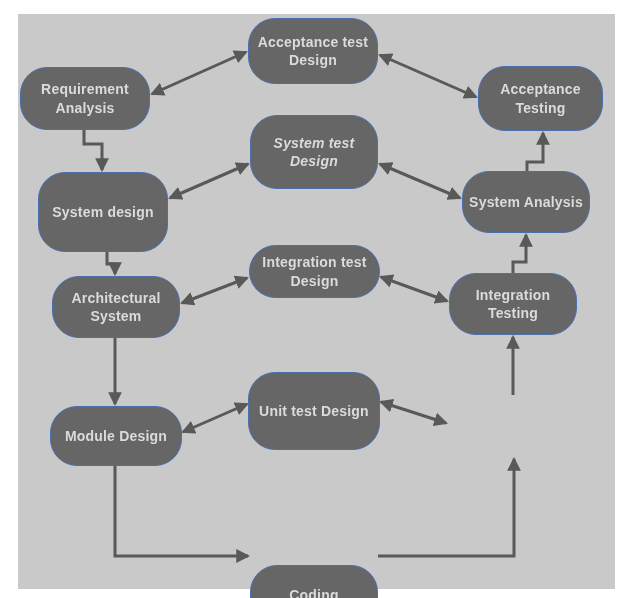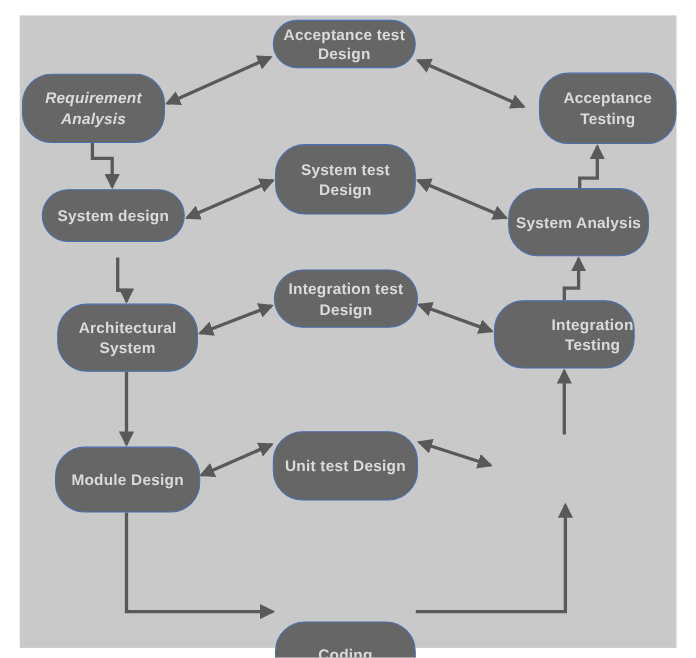--- a/index.html
+++ b/index.html
@@ -71,57 +71,57 @@
         <path class="edge" d="M115,338 L115,404" marker-end="url(#arrowhead)"></path>
         <path class="edge" d="M115,466 L115,556 L248,556" marker-end="url(#arrowhead)"></path>
         <path class="edge" d="M378,556 L514,556 L514,459" marker-end="url(#arrowhead)"></path>
         <path class="edge" d="M513,395 L513,337" marker-end="url(#arrowhead)"></path>
         <path class="edge" d="M513,273 L513,262 L526,262 L526,235" marker-end="url(#arrowhead)"></path>
         <path class="edge" d="M527,171 L527,162 L543,162 L543,133" marker-end="url(#arrowhead)"></path>
       </g>
   </svg>
 
   <div class="node-layer">
-      <div class="node" style="left: 20px; top: 67px; width: 130px; height: 63px; font-style: italic;">
+      <div class="node" style="left: 20px; top: 67px; width: 130px; height: 63px;">
         <span>Requirement
 Analysis</span>
       </div>
-      <div class="node" style="left: 38px; top: 172px; width: 130px; height: 48px;">
+      <div class="node" style="left: 38px; top: 172px; width: 130px; height: 80px;">
         <span>System design</span>
       </div>
       <div class="node" style="left: 52px; top: 276px; width: 128px; height: 62px;">
         <span>Architectural
 System</span>
       </div>
       <div class="node" style="left: 50px; top: 406px; width: 132px; height: 60px; text-align: right;">
         <span>Module Design</span>
       </div>
-      <div class="node" style="left: 248px; top: 18px; width: 130px; height: 44px;">
+      <div class="node" style="left: 248px; top: 18px; width: 130px; height: 66px;">
         <span>Acceptance test
 Design</span>
       </div>
-      <div class="node" style="left: 250px; top: 131px; width: 128px; height: 64px;">
+      <div class="node" style="left: 250px; top: 115px; width: 128px; height: 74px; font-style: italic;">
         <span>System test
 Design</span>
       </div>
       <div class="node" style="left: 249px; top: 245px; width: 131px; height: 53px;">
         <span>Integration test
 Design</span>
       </div>
-      <div class="node" style="left: 248px; top: 392px; width: 132px; height: 63px;">
+      <div class="node" style="left: 248px; top: 372px; width: 132px; height: 78px;">
         <span>Unit test Design</span>
       </div>
       <div class="node" style="left: 250px; top: 525px; width: 128px; height: 61px; margin-top: 40px;">
         <span>Coding</span>
       </div>
-      <div class="node" style="left: 490px; top: 66px; width: 125px; height: 65px;">
+      <div class="node" style="left: 478px; top: 66px; width: 125px; height: 65px;">
         <span>Acceptance
 Testing</span>
       </div>
       <div class="node" style="left: 462px; top: 171px; width: 128px; height: 62px;">
         <span>System Analysis</span>
       </div>
-      <div class="node" style="left: 449px; top: 273px; width: 128px; height: 62px; justify-content: flex-end;">
+      <div class="node" style="left: 449px; top: 273px; width: 128px; height: 62px;">
         <span>Integration
 Testing</span>
       </div>
     </div>
 </div>
 
 </body></html>

